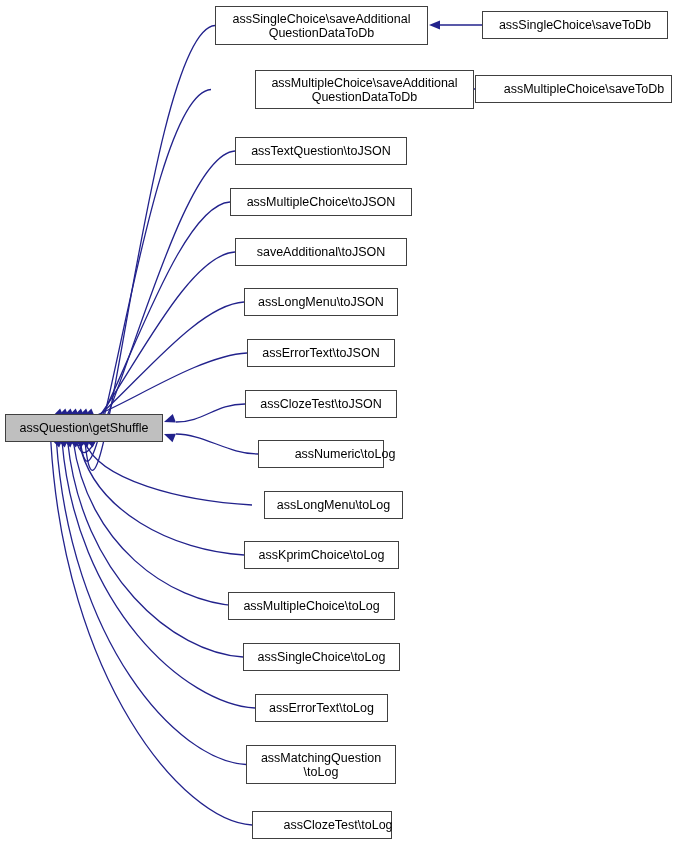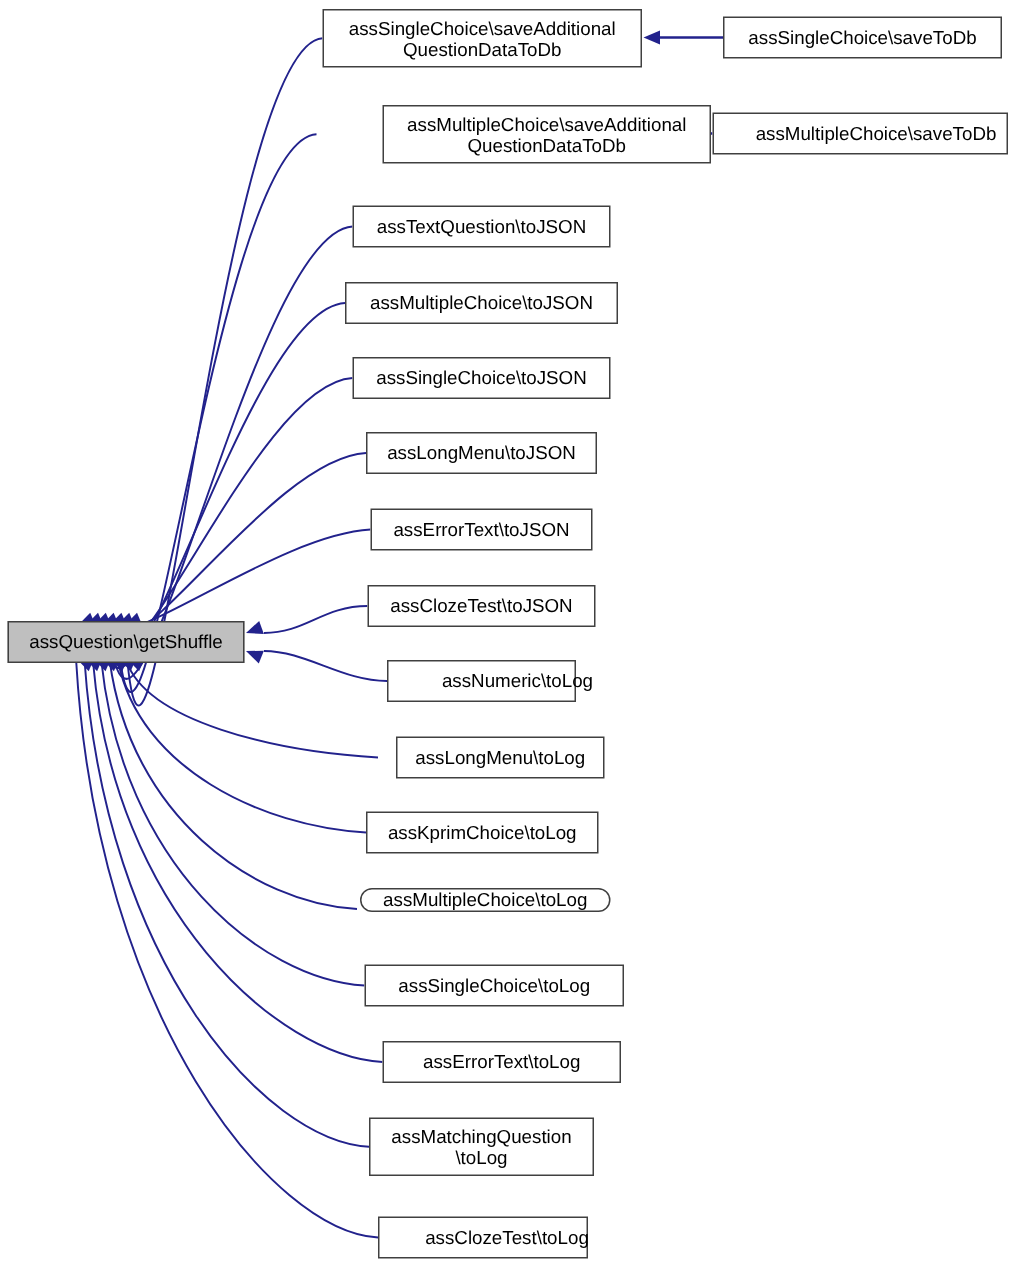--- a/index.html
+++ b/index.html
@@ -91,30 +91,30 @@
     </svg>
 
   <div id="nodes-layer">
       <div class="node center" style="left: 5px; top: 414px; width: 158px; height: 28px;">assQuestion\getShuffle</div>
       <div class="node" style="left: 215px; top: 6px; width: 213px; height: 39px;">assSingleChoice\saveAdditional
 QuestionDataToDb</div>
       <div class="node" style="left: 211px; top: 70px; width: 219px; height: 39px; margin-left: 44px;">assMultipleChoice\saveAdditional
 QuestionDataToDb</div>
       <div class="node" style="left: 235px; top: 137px; width: 172px; height: 28px;">assTextQuestion\toJSON</div>
       <div class="node" style="left: 230px; top: 188px; width: 182px; height: 28px;">assMultipleChoice\toJSON</div>
-      <div class="node" style="left: 235px; top: 238px; width: 172px; height: 28px;">assSingleChoice\toJSON</div>
+      <div class="node" style="left: 235px; top: 238px; width: 172px; height: 28px;">saveAdditional\toJSON</div>
       <div class="node" style="left: 244px; top: 288px; width: 154px; height: 28px;">assLongMenu\toJSON</div>
       <div class="node" style="left: 247px; top: 339px; width: 148px; height: 28px;">assErrorText\toJSON</div>
       <div class="node" style="left: 245px; top: 390px; width: 152px; height: 28px;">assClozeTest\toJSON</div>
       <div class="node" style="left: 258px; top: 440px; width: 126px; height: 28px; padding-left: 48px;">assNumeric\toLog</div>
       <div class="node" style="left: 264px; top: 491px; width: 139px; height: 28px;">assLongMenu\toLog</div>
       <div class="node" style="left: 244px; top: 541px; width: 155px; height: 28px;">assKprimChoice\toLog</div>
-      <div class="node" style="left: 240px; top: 592px; width: 167px; height: 16px; border-radius: 11px;">assMultipleChoice\toLog</div>
-      <div class="node" style="left: 243px; top: 643px; width: 173px; height: 28px;">assSingleChoice\toLog</div>
-      <div class="node" style="left: 255px; top: 694px; width: 159px; height: 28px;">assErrorText\toLog</div>
+      <div class="node" style="left: 228px; top: 592px; width: 167px; height: 28px;">assMultipleChoice\toLog</div>
+      <div class="node" style="left: 243px; top: 643px; width: 157px; height: 28px;">assSingleChoice\toLog</div>
+      <div class="node" style="left: 255px; top: 694px; width: 133px; height: 28px;">assErrorText\toLog</div>
       <div class="node" style="left: 246px; top: 745px; width: 150px; height: 39px;">assMatchingQuestion
 \toLog</div>
       <div class="node" style="left: 252px; top: 811px; width: 140px; height: 28px; padding-left: 32px;">assClozeTest\toLog</div>
       <div class="node" style="left: 482px; top: 11px; width: 186px; height: 28px;">assSingleChoice\saveToDb</div>
       <div class="node" style="left: 475px; top: 75px; width: 197px; height: 28px; padding-left: 21px;">assMultipleChoice\saveToDb</div>
     </div>
 
 </div>
 
 </body></html>

